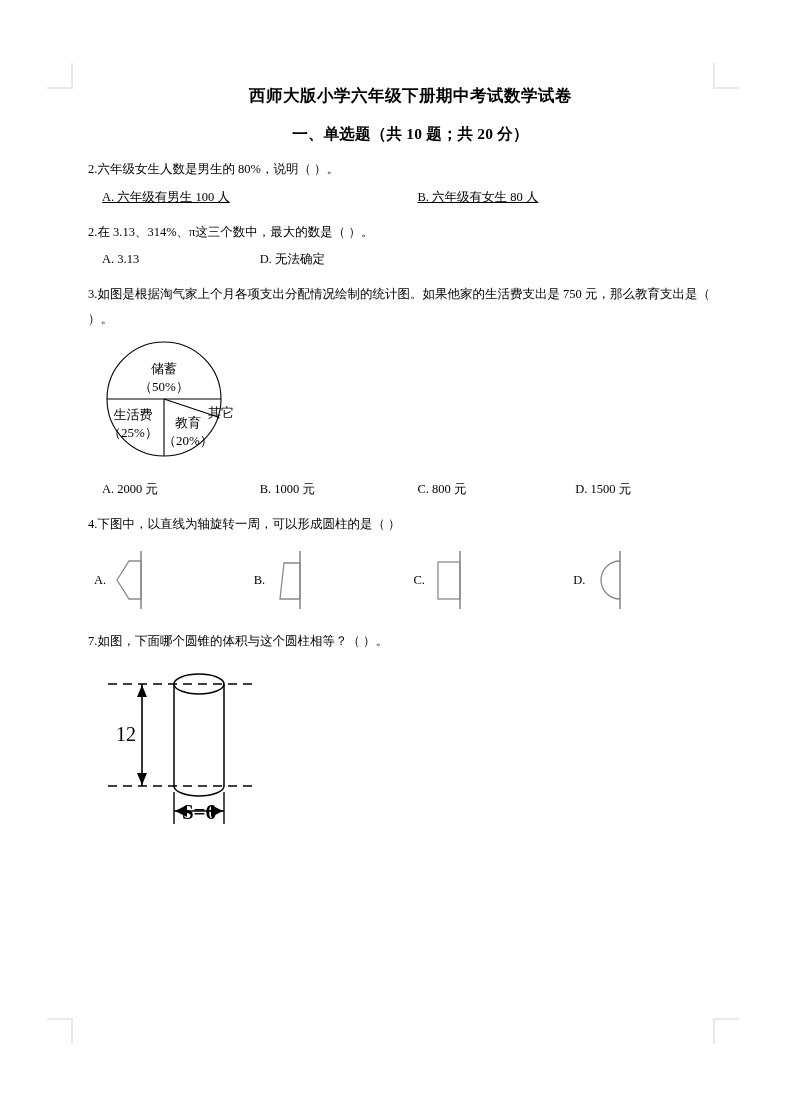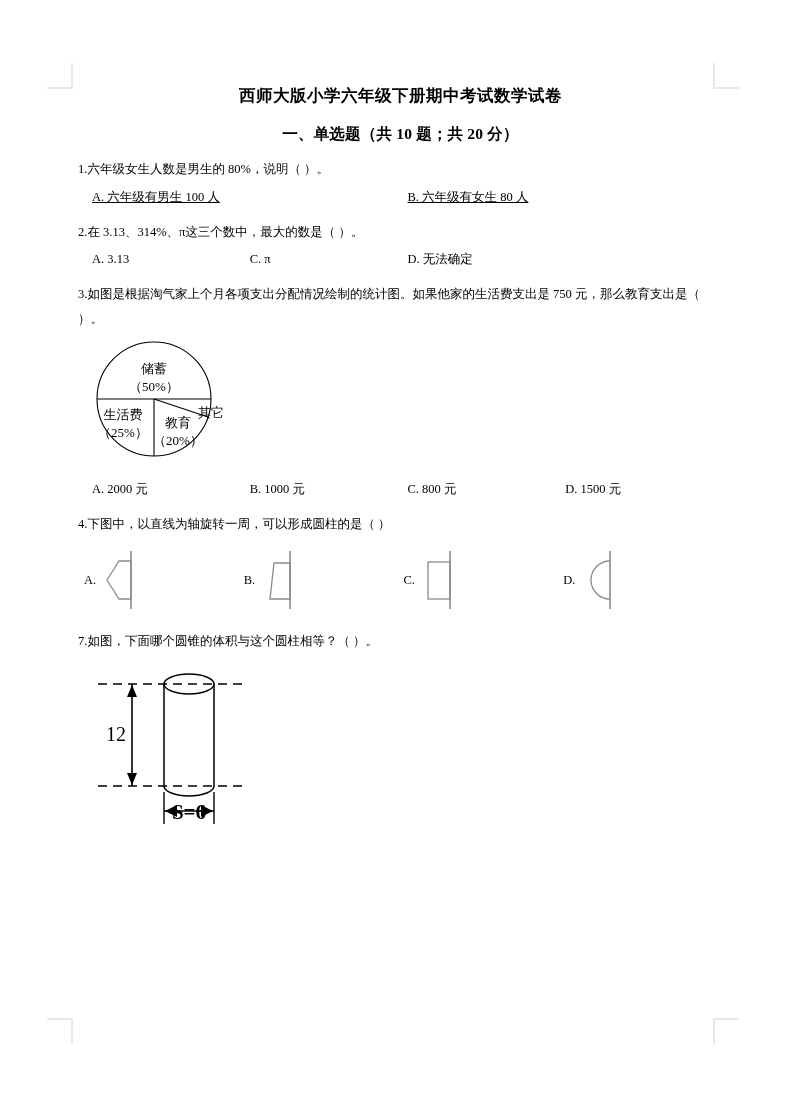--- a/index.html
+++ b/index.html
@@ -26,21 +26,21 @@
   .crop-tr { left: 713px; top: 63px;  }
   .crop-tr .v { left: 0; top: 0; }
   .crop-tr .h { left: 0; top: 24px; }
   .crop-bl { left: 47px;  top: 1018px; }
   .crop-bl .v { left: 24px; top: 0; }
   .crop-bl .h { left: 0; top: 0; }
   .crop-br { left: 713px; top: 1018px; }
   .crop-br .v { left: 0; top: 0; }
   .crop-br .h { left: 0; top: 0; }
 
-  .page { position: absolute; left: 78px; top: 85px; width: 645px; }
+  .page { position: absolute; left: 88px; top: 85px; width: 645px; }
 
   .doc-title {
     text-align: center;
     font-size: 16.5px;
     font-weight: bold;
     letter-spacing: .5px;
     margin: 0 0 18px 0;
     line-height: 1.3;
   }
 
@@ -105,34 +105,33 @@
     <i class="h"></i>
   </div>
 
 <div class="page">
 
   <h1 class="doc-title">西师大版小学六年级下册期中考试数学试卷</h1>
 
   <div class="section-heading">一、单选题（共 10 题；共 20 分）</div>
 
   <div class="q">
-    <p class="q-stem">1.六年级女生人数是男生的 80%，说明（    ）。</p>
+    <p class="q-stem">2.六年级女生人数是男生的 80%，说明（    ）。</p>
     <div class="opts cols2">
       <span class="opt">A. 六年级有男生 100 人</span>
       <span class="opt">B. 六年级有女生 80 人</span>
     </div>
   </div>
 
   <div class="spacer-sm"></div>
 
   <div class="q">
     <p class="q-stem">2.在 3.13、314%、π这三个数中，最大的数是（    ）。</p>
     <div class="opts cols4">
       <span class="opt">A. 3.13</span>
-      <span class="opt">C. π</span>
       <span class="opt">D. 无法确定</span>
     </div>
   </div>
 
   <div class="spacer-sm"></div>
 
   <div class="q">
     <p class="q-stem">3.如图是根据淘气家上个月各项支出分配情况绘制的统计图。如果他家的生活费支出是 750 元，那么教育支出是（    ）。</p>
 
     <div class="pie-wrap">

